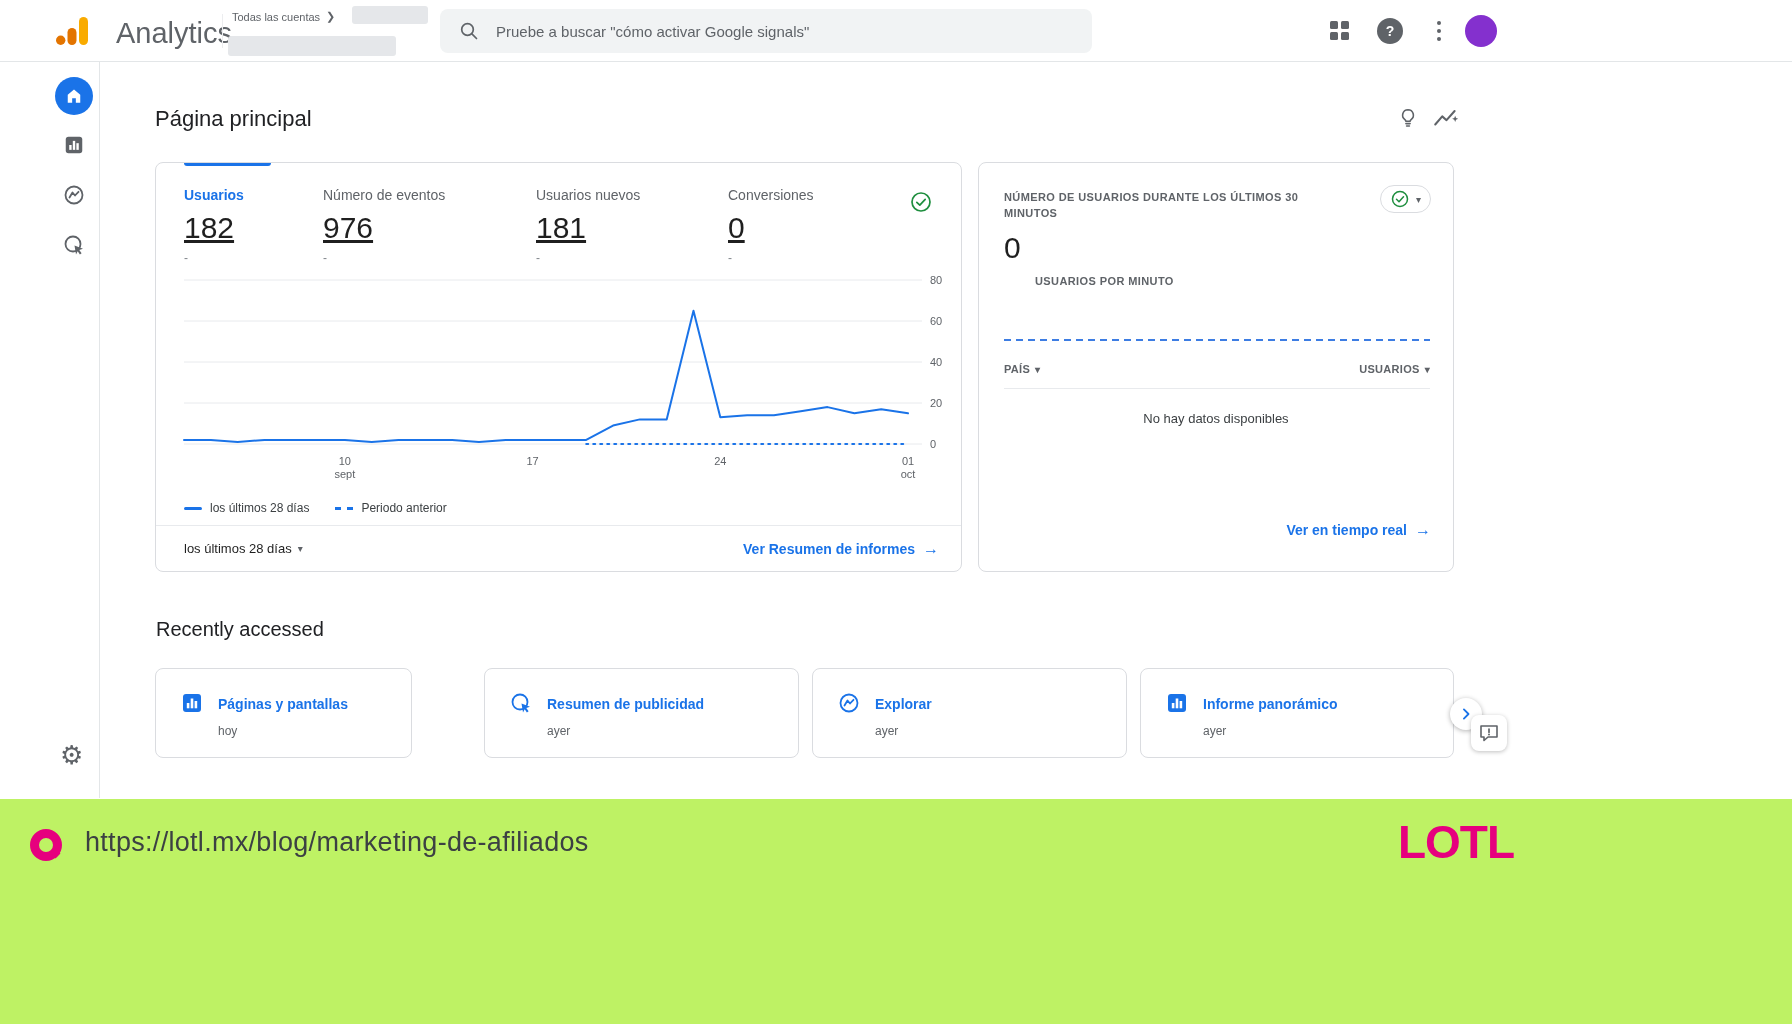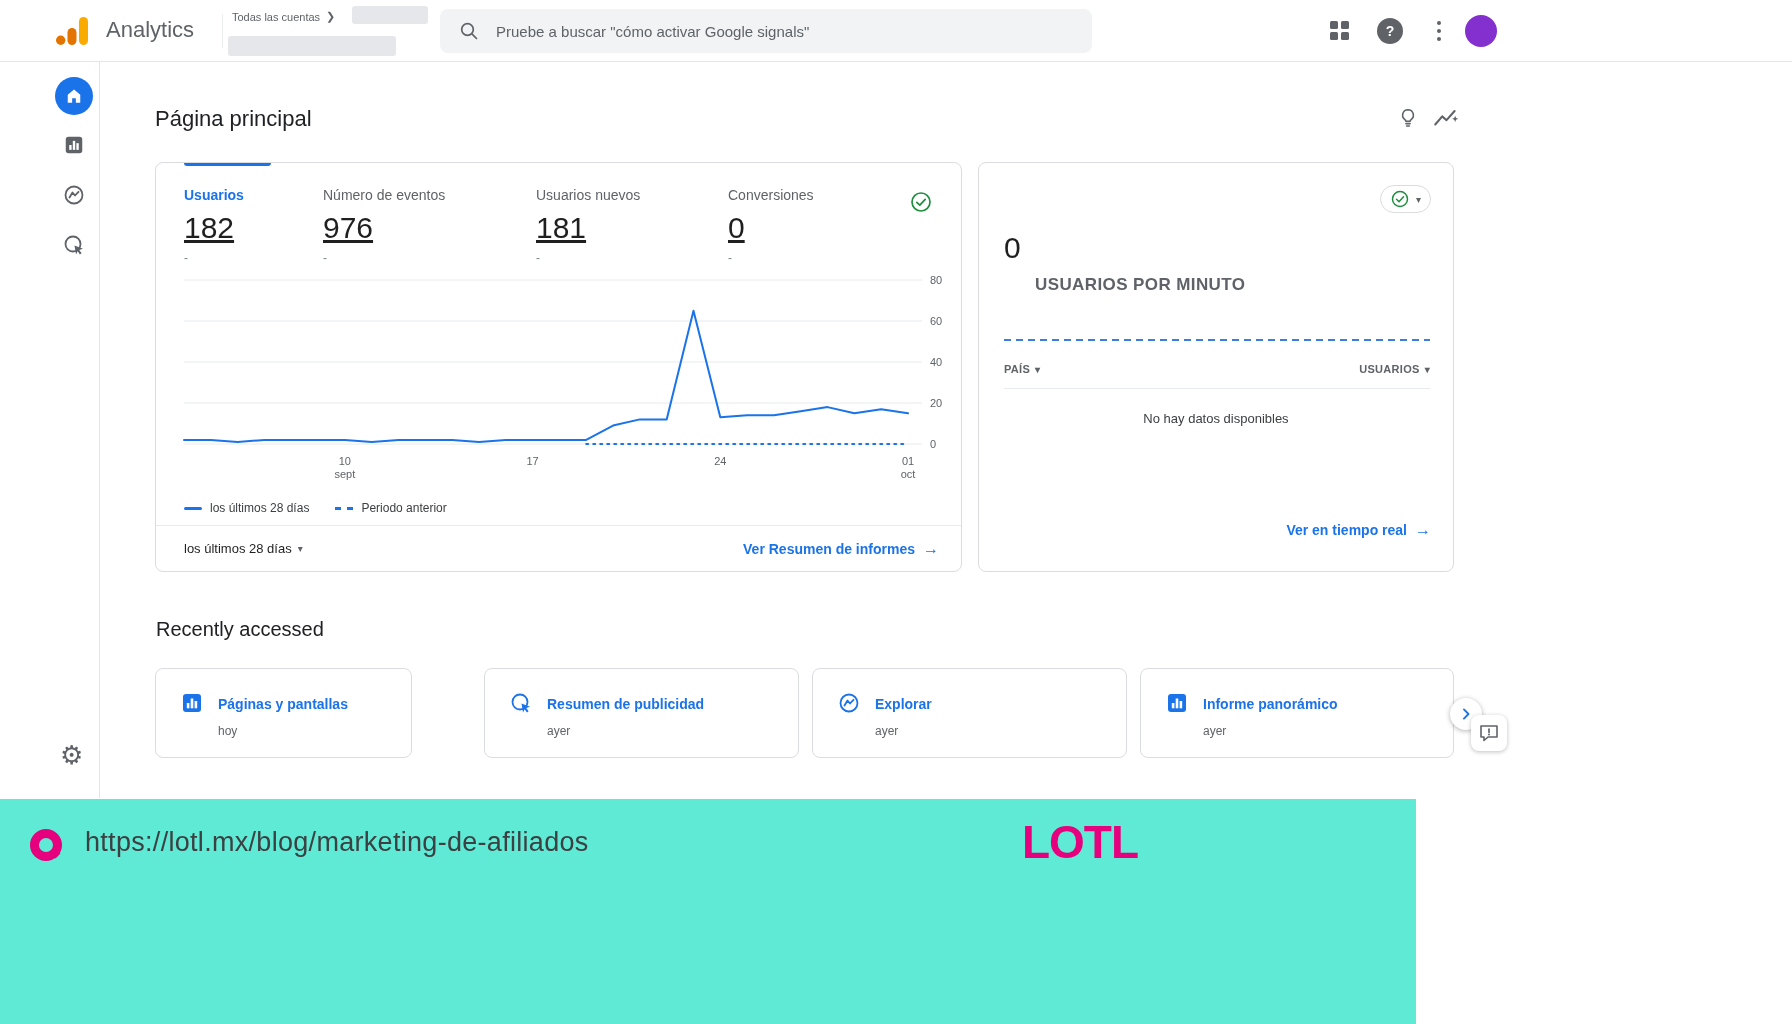--- a/index.html
+++ b/index.html
@@ -2,21 +2,21 @@
 <html><head>
 <meta charset="utf-8">
 <style>
   * { margin:0; padding:0; box-sizing:border-box; }
   html,body { width:1792px; height:1024px; background:#fff; font-family:"Liberation Sans",sans-serif; overflow:hidden; }
   body { position:relative; }
 
   
   .topbar { position:absolute; left:0; top:0; width:1792px; height:62px; background:#fff; border-bottom:1px solid #e3e6e8; z-index:5; }
   .ga-logo { position:absolute; left:56px; top:15px; }
-  .app-name { position:absolute; left:106px; top:17px; font-size:22px; color:#5f6368; }
+  .app-name { position:absolute; left:116px; top:17px; font-size:29px; color:#5f6368; }
   .tb-divider { position:absolute; left:222px; top:14px; width:1px; height:34px; background:#ecedef; }
   .breadcrumb { position:absolute; left:232px; top:10px; font-size:11px; color:#5f6368; display:flex; align-items:center; gap:6px; cursor:pointer; }
   .breadcrumb .chev { font-size:11px; }
   .redact { position:absolute; background:#e5e7ea; border-radius:3px; }
   .redact1 { left:352px; top:6px; width:76px; height:18px; }
   .redact2 { left:228px; top:36px; width:168px; height:20px; }
   .searchbar { position:absolute; left:440px; top:9px; width:652px; height:44px; background:#f1f3f4; border-radius:8px; display:flex; align-items:center; padding-left:18px; }
   .searchbar input { background:transparent; border:none; outline:none; font-size:15px; color:#3c4043; width:580px; margin-left:16px; font-family:"Liberation Sans",sans-serif; }
   .searchbar input::placeholder { color:#5f6368; opacity:1; }
   .grid4 { position:absolute; left:1330px; top:21px; display:grid; grid-template-columns:8px 8px; gap:3px; cursor:pointer; }
@@ -66,41 +66,41 @@
   .card-footer { position:absolute; left:0; bottom:0; width:100%; height:46px; border-top:1px solid #e8eaed; display:flex; align-items:center; justify-content:space-between; padding:0 22px 0 28px; }
   .range-dd { font-size:13px; color:#1f1f1f; cursor:pointer; display:flex; align-items:center; gap:6px; }
   .caret { font-size:10px; color:#5f6368; }
   .blue-link { font-size:14px; color:#1a73e8; font-weight:bold; cursor:pointer; display:flex; align-items:center; gap:8px; }
   .blue-link .arr { font-size:16px; }
 
   
   .rt-title { position:absolute; left:25px; top:26px; width:300px; font-size:11px; font-weight:bold; letter-spacing:.4px; color:#5f6368; line-height:16px; }
   .rt-pill { position:absolute; right:22px; top:22px; border:1px solid #dadce0; border-radius:16px; display:flex; align-items:center; gap:6px; padding:3px 9px; cursor:pointer; }
   .rt-value { position:absolute; left:25px; top:68px; font-size:30px; color:#1f1f1f; }
-  .rt-sub { position:absolute; left:25px; top:112px; font-size:17px; font-weight:bold; letter-spacing:.4px; color:#5f6368;padding-left:31px; }
+  .rt-sub { position:absolute; left:25px; top:112px; font-size:11px; font-weight:bold; letter-spacing:.4px; color:#5f6368;padding-left:31px; }
   .rt-dashes { position:absolute; left:25px; top:176px; width:426px; height:2px;
     background:repeating-linear-gradient(90deg,#3d7de3 0 7px,transparent 7px 12px); }
   .rt-headers { position:absolute; left:25px; top:200px; width:426px; height:26px; border-bottom:1px solid #e8eaed; display:flex; justify-content:space-between; align-items:flex-start; }
   .rt-th { font-size:11px; font-weight:bold; letter-spacing:.3px; color:#5f6368; cursor:pointer; display:flex; gap:5px; align-items:center; }
   .rt-empty { position:absolute; left:0; top:248px; width:100%; text-align:center; font-size:13px; color:#3c4043; }
   .rt-link { position:absolute; right:22px; bottom:32px;margin-left:8px; }
 
   
   .recent-title { position:absolute; left:56px; top:556px; font-size:20px; color:#202124; }
   .recent-card { top:606px; height:90px; cursor:pointer; }
   .rc0 { left:55px; width:257px; } .rc1 { left:384px; width:315px; } .rc2 { left:712px; width:315px; } .rc3 { left:1040px; width:314px; }
   .rc-icon { position:absolute; left:24px; top:22px; }
   .rc-label { position:absolute; left:62px; top:27px; font-size:14px; font-weight:bold; color:#1a73e8; }
   .rc-time { position:absolute; left:62px; top:55px; font-size:12px; color:#5f6368; }
 
   .chevron-btn { position:absolute; left:1350px; top:636px; width:32px; height:32px; border-radius:50%; background:#fff; box-shadow:0 1px 5px rgba(0,0,0,.3); display:flex; align-items:center; justify-content:center; cursor:pointer; z-index:4; }
   .feedback-btn { position:absolute; left:1371px; top:653px; width:36px; height:36px; border-radius:8px; background:#fff; box-shadow:0 1px 4px rgba(0,0,0,.25); display:flex; align-items:center; justify-content:center; cursor:pointer; z-index:4; }
 
   
-  .bottom-band { position:absolute; left:0; top:799px; width:1416px; height:225px; background:#5eead4; }
+  .bottom-band { position:absolute; left:0; top:799px; width:1792px; height:225px; background:#bef264; }
   .lotl-mark { position:absolute; left:30px; top:30px; width:32px; height:32px; border:9px solid #e6007e; border-radius:50%; }
   .lotl-mark::after { content:''; position:absolute; width:7px; height:7px; background:#e6007e; right:-6px; bottom:-5px; transform:rotate(45deg); }
   .page-url { position:absolute; left:85px; top:28px; font-size:27px; color:#3c4043; letter-spacing:.3px; }
   .lotl-brand { position:absolute; right:278px; top:16px; font-size:46px; font-weight:700; color:#e6007e; letter-spacing:-1px; }
 </style>
 </head>
 <body>
 
 <div class="topbar">
   <div class="ga-logo">
@@ -257,20 +257,21 @@
         <span class="caret">▾</span>
       </div>
       <div class="blue-link">
         <span>Ver Resumen de informes</span>
         <span class="arr">→</span>
       </div>
     </div>
   </div>
 
   <div class="card realtime-card">
+    <div class="rt-title">NÚMERO DE USUARIOS DURANTE LOS ÚLTIMOS 30 MINUTOS</div>
     <div class="rt-pill">
       <svg width="20" height="20" viewBox="0 0 24 24">
         <circle cx="12" cy="12" r="9" fill="none" stroke="#1e8e3e" stroke-width="1.8"></circle>
         <polyline points="7.8,12.3 10.8,15.2 16.2,9.4" fill="none" stroke="#1e8e3e" stroke-width="1.8" stroke-linecap="round" stroke-linejoin="round"></polyline>
       </svg>
       <span class="caret">▾</span>
     </div>
     <div class="rt-value">0</div>
     <div class="rt-sub">USUARIOS POR MINUTO</div>
     <div class="rt-dashes"></div>

